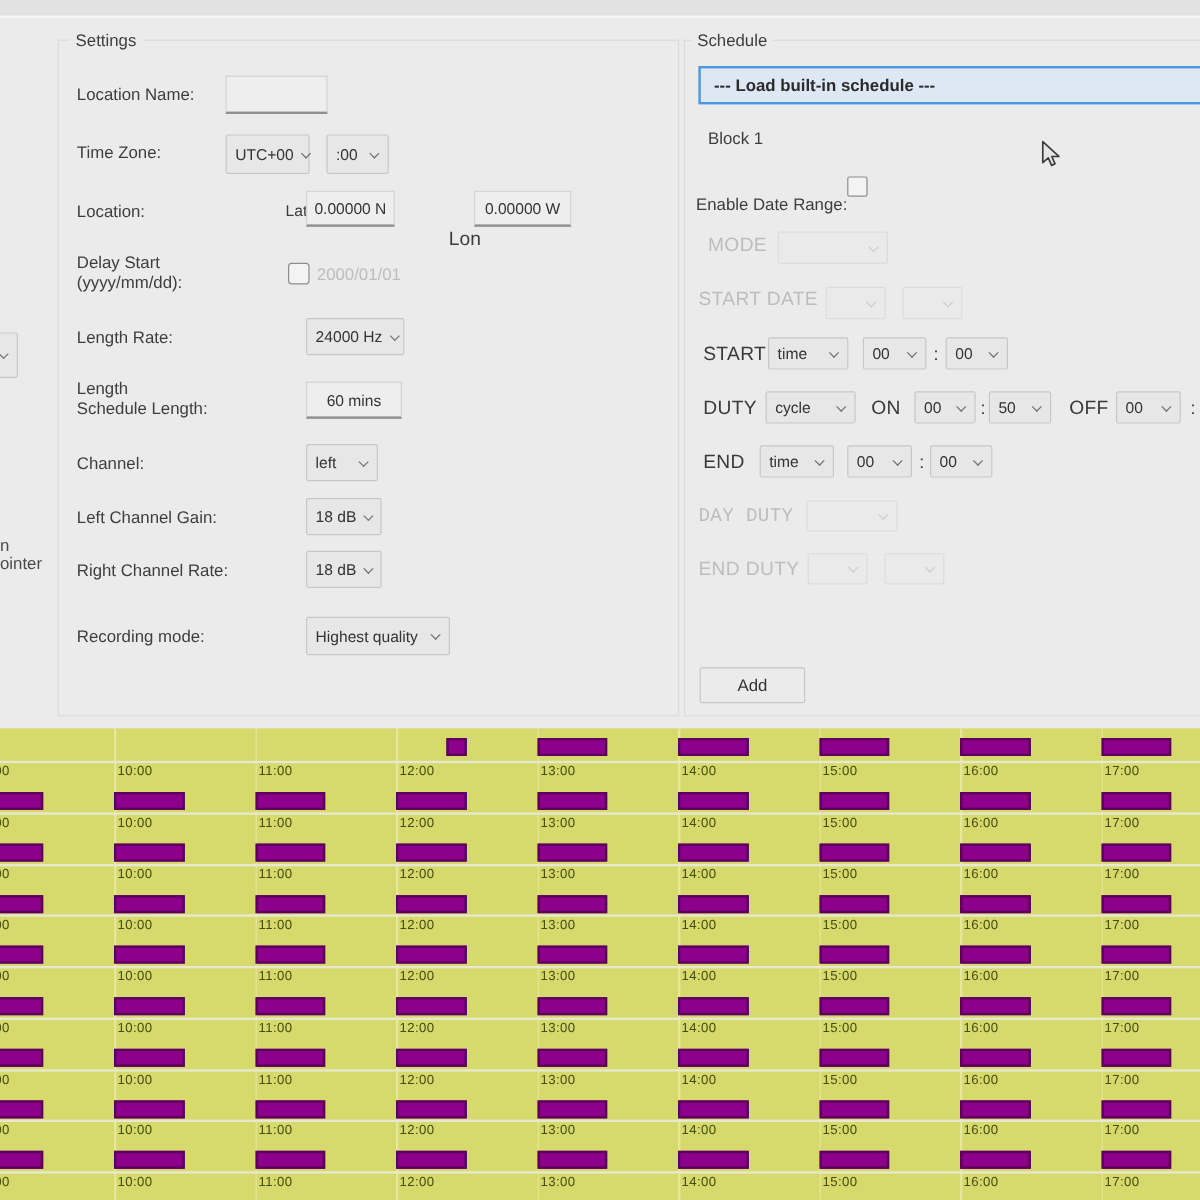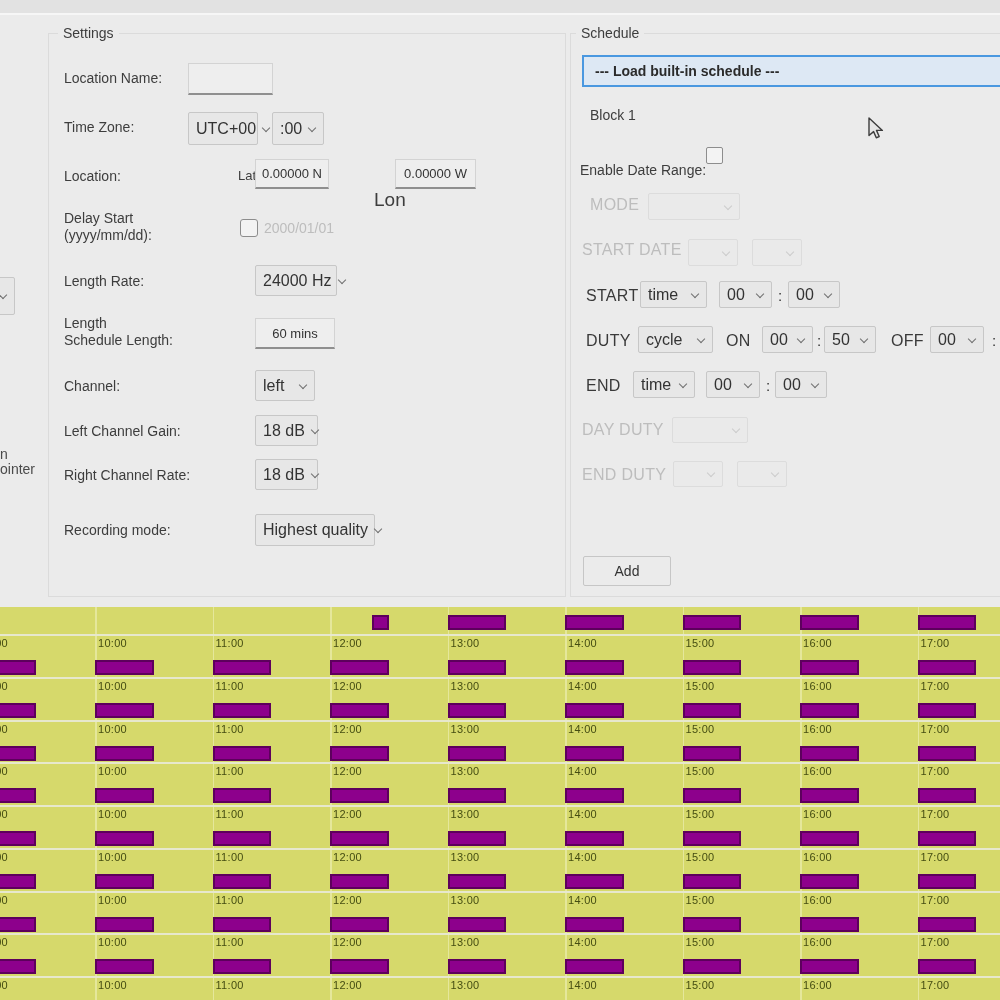--- a/index.html
+++ b/index.html
@@ -3,21 +3,21 @@
 <meta charset="utf-8">
 <style>
   html,body{margin:0;padding:0;background:#cfcfcf;}
   #app{position:relative;width:1000px;height:1000px;overflow:hidden;background:#ebebeb;
        font-family:"Liberation Sans",sans-serif;-webkit-font-smoothing:antialiased;}
   .lbl{position:absolute;font-size:14px;line-height:17px;color:#3d3d3d;white-space:nowrap;}
   .caps{position:absolute;font-size:16px;line-height:18px;color:#3a3a3a;letter-spacing:.3px;white-space:nowrap;}
   .dis{color:#bdbdbd !important;}
   .combo{position:absolute;display:flex;align-items:center;justify-content:space-between;
          background:#e7e7e7;border:1px solid #c7c7c7;border-radius:2px;padding:0 7px;
-         font-size:16px;color:#333;box-sizing:border-box;}
+         font-size:13px;color:#333;box-sizing:border-box;}
   .combo .val{white-space:nowrap;}
   .chev{width:8px;height:8px;position:relative;flex:0 0 8px;margin-left:6px;}
   .chev::after{content:"";position:absolute;left:1px;top:0px;width:5px;height:5px;
          border-right:1.6px solid #707070;border-bottom:1.6px solid #707070;transform:rotate(45deg);}
   .combo.discombo{background:#eaeaea;border-color:#dcdcdc;}
   .combo.discombo .chev::after{border-color:#cccccc;}
   .tinput{position:absolute;display:flex;align-items:center;justify-content:center;
          background:#eeeeee;border:1px solid #d3d3d3;border-bottom:2px solid #8f8f8f;
          box-sizing:border-box;font-size:13px;color:#333;}
   .chk{position:absolute;background:#f3f3f3;border:1px solid #8d8d8d;border-radius:2px;box-sizing:border-box;}
@@ -61,21 +61,21 @@
   <div class="combo" style="left:272px;top:112px;width:52px;height:33px;">
     <span class="val">:00</span>
     <span class="chev"></span>
   </div>
 
   <div class="lbl" style="left:64px;top:168px;">Location:</div>
   <div class="lbl" style="left:238px;top:167px;font-size:13px;">Lat</div>
   <div class="tinput" style="left:255px;top:159px;width:74px;height:30px;">
     <span>0.00000 N</span>
   </div>
-  <div class="lbl" style="left:374px;top:177px;font-size:19px;margin-top:14px;">Lon</div>
+  <div class="lbl" style="left:374px;top:177px;font-size:16px;margin-top:14px;">Lon</div>
   <div class="tinput" style="left:395px;top:159px;width:81px;height:30px;">
     <span>0.00000 W</span>
   </div>
 
   <div class="lbl" style="left:64px;top:210px;">Delay Start</div>
   <div class="lbl" style="left:64px;top:227px;">(yyyy/mm/dd):</div>
   <div class="chk" style="left:240px;top:219px;width:18px;height:18px;border-radius:3px;"></div>
   <div class="lbl dis" style="left:264px;top:220px;">2000/01/01</div>
 
   <div class="lbl" style="left:64px;top:273px;">Length Rate:</div>
@@ -187,21 +187,21 @@
   <div class="combo" style="left:706px;top:371px;width:54px;height:27px;">
     <span class="val">00</span>
     <span class="chev"></span>
   </div>
   <div class="colon" style="left:766px;top:377px;">:</div>
   <div class="combo" style="left:775px;top:371px;width:52px;height:27px;">
     <span class="val">00</span>
     <span class="chev"></span>
   </div>
 
-  <div class="caps dis" style="left:582px;top:421px;">DAY DUTY</div>
+  <div class="caps dis" style="left:582px;top:421px;font-family:Liberation Mono, monospace;">DAY DUTY</div>
   <div class="combo discombo" style="left:672px;top:417px;width:76px;height:26px;">
     <span class="val"></span>
     <span class="chev"></span>
   </div>
 
   <div class="caps dis" style="left:582px;top:466px;">END DUTY</div>
   <div class="combo discombo" style="left:673px;top:461px;width:50px;height:26px;">
     <span class="val"></span>
     <span class="chev"></span>
   </div>

